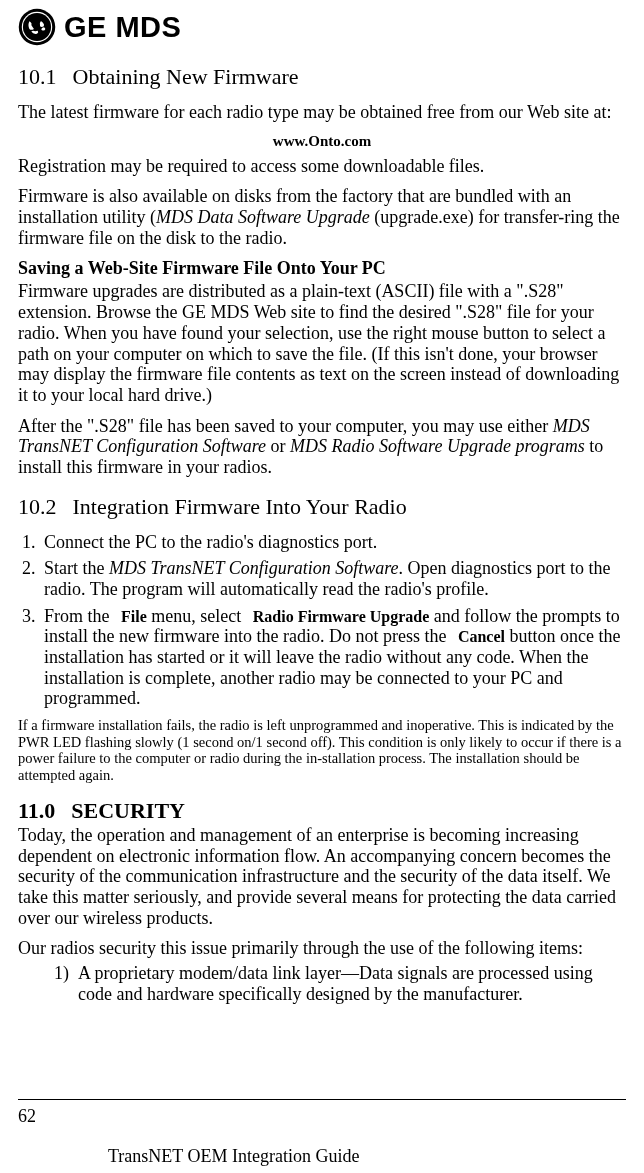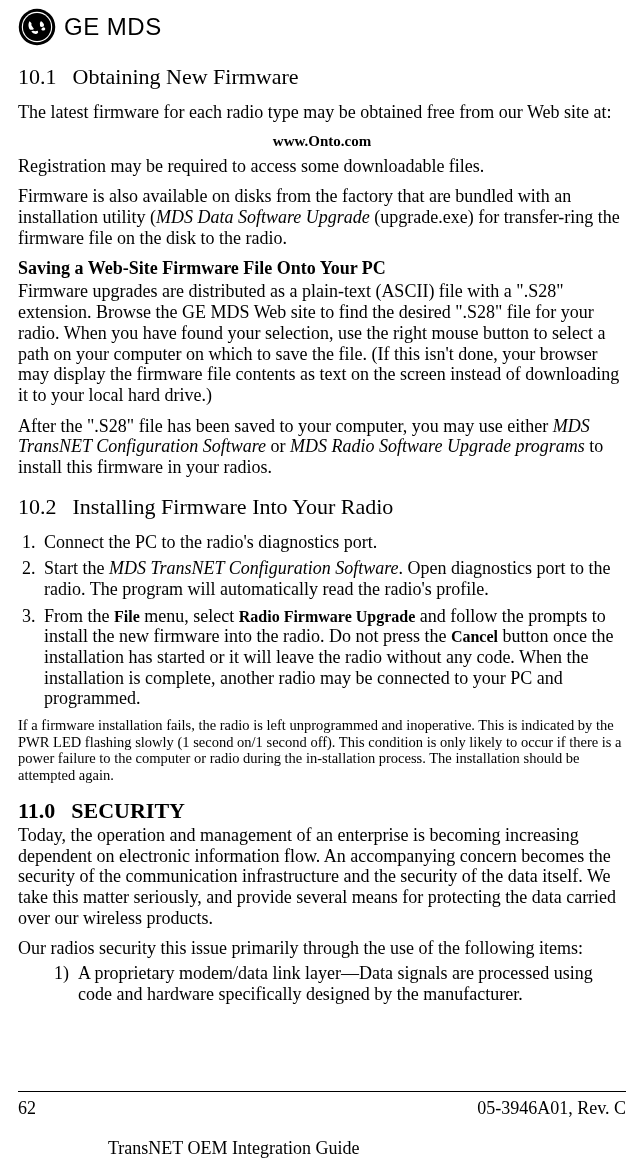--- a/index.html
+++ b/index.html
@@ -18,22 +18,22 @@
       align-items: center;
       gap: 8px;
       margin-bottom: 18px;
     }
     .ge-logo {
       width: 38px;
       height: 38px;
     }
     .ge-mds {
       font-family: Arial, Helvetica, sans-serif;
-      font-size: 24px;
-      font-weight: 400;
+      font-size: 29px;
+      font-weight: 700;
       letter-spacing: 0.5px;
     }
     h2.section-title {
       font-family: "Times New Roman", serif;
       font-size: 22px;
       font-weight: normal;
       margin-bottom: 12px;
     }
     h2.major-section {
       font-size: 22px;
@@ -62,20 +62,21 @@
       font-weight: bold;
       font-size: 18px;
       margin-bottom: 2px;
       margin-top: 6px;
     }
     .italic { font-style: italic; }
     .bold-sans {
       font-family: "Times New Roman", serif;
       font-weight: bold;
       font-size: 16px;
+      margin-left: 7px;
     }
     ol.numbered {
       margin-left: 22px;
       margin-bottom: 8px;
     }
     ol.numbered li {
       font-size: 18px;
       line-height: 1.15;
       margin-bottom: 6px;
       padding-left: 4px;
@@ -102,21 +103,21 @@
     ol.paren-list li {
       font-size: 18px;
       line-height: 1.15;
       display: flex;
     }
     ol.paren-list li .num {
       flex: 0 0 24px;
     }
     .footer {
       position: absolute;
-      bottom: 14px;
+      bottom: 6px;
       left: 18px;
       right: 18px;
       border-top: 1.5px solid #000;
       padding-top: 6px;
       display: flex;
       justify-content: space-between;
       font-size: 18px;
     }
     .footer .page-num { flex: 0 0 90px; }
     .footer .doc-title { flex: 1; margin-top: 40px; }
@@ -146,21 +147,21 @@
   <span>Firmware is also available on disks from the factory that are bundled with an installation utility (</span><span class="italic">MDS Data Software Upgrade</span><span> (upgrade.exe) for transfer-ring the firmware file on the disk to the radio.</span>
 </p>
 
 <p class="subheading">Saving a Web-Site Firmware File Onto Your PC</p>
 <p class="body-text">Firmware upgrades are distributed as a plain-text (ASCII) file with a ".S28" extension. Browse the GE MDS Web site to find the desired ".S28" file for your radio. When you have found your selection, use the right mouse button to select a path on your computer on which to save the file. (If this isn't done, your browser may display the firmware file contents as text on the screen instead of downloading it to your local hard drive.)</p>
 <p class="body-text">
   <span>After the ".S28" file has been saved to your computer, you may use either </span><span class="italic">MDS TransNET Configuration Software</span><span> or </span><span class="italic">MDS Radio Software Upgrade programs</span><span> to install this firmware in your radios.</span>
 </p>
 
 <h2 class="section-title" style="margin-top:16px;">
-  <span class="sec-num">10.2</span><span>Installing Firmware Into Your Radio</span>
+  <span class="sec-num">10.2</span><span>Integration Firmware Into Your Radio</span>
 </h2>
 
 <ol class="numbered">
   <li>Connect the PC to the radio's diagnostics port.</li>
   <li>
     <span>Start the </span><span class="italic">MDS TransNET Configuration Software</span><span>. Open diagnostics port to the radio. The program will automatically read the radio's profile.</span>
   </li>
   <li>
     <span>From the </span><span class="bold-sans">File</span><span> menu, select </span><span class="bold-sans">Radio Firmware Upgrade</span><span> and follow the prompts to install the new firmware into the radio. Do not press the </span><span class="bold-sans">Cancel</span><span> button once the installation has started or it will leave the radio without any code. When the installation is complete, another radio may be connected to your PC and programmed.</span>
   </li>
@@ -180,14 +181,13 @@
 <ol class="paren-list">
   <li>
     <span class="num">1)</span>
     <span>A proprietary modem/data link layer—Data signals are processed using code and hardware specifically designed by the manufacturer.</span>
   </li>
 </ol>
 
 <div class="footer">
   <span class="page-num">62</span>
   <span class="doc-title">TransNET OEM Integration Guide</span>
-  <span class="doc-rev">05-3946A01, Rev. C</span>
 </div>
 
 </body></html>

